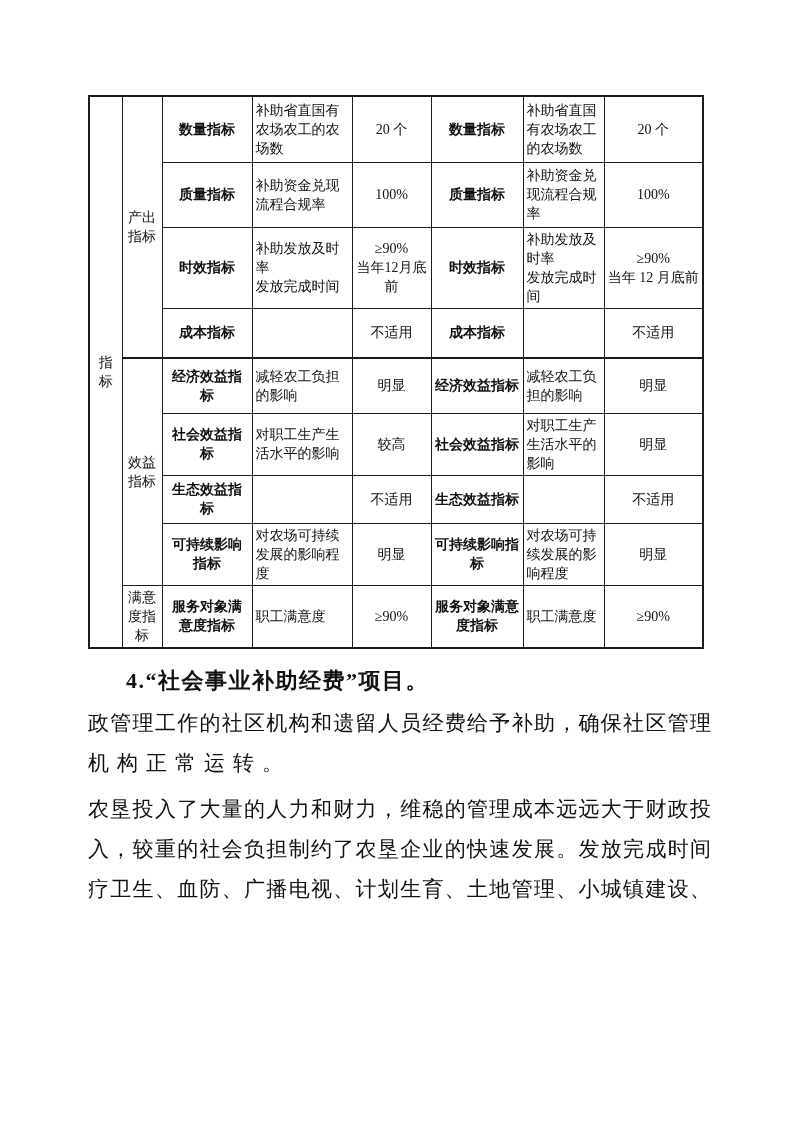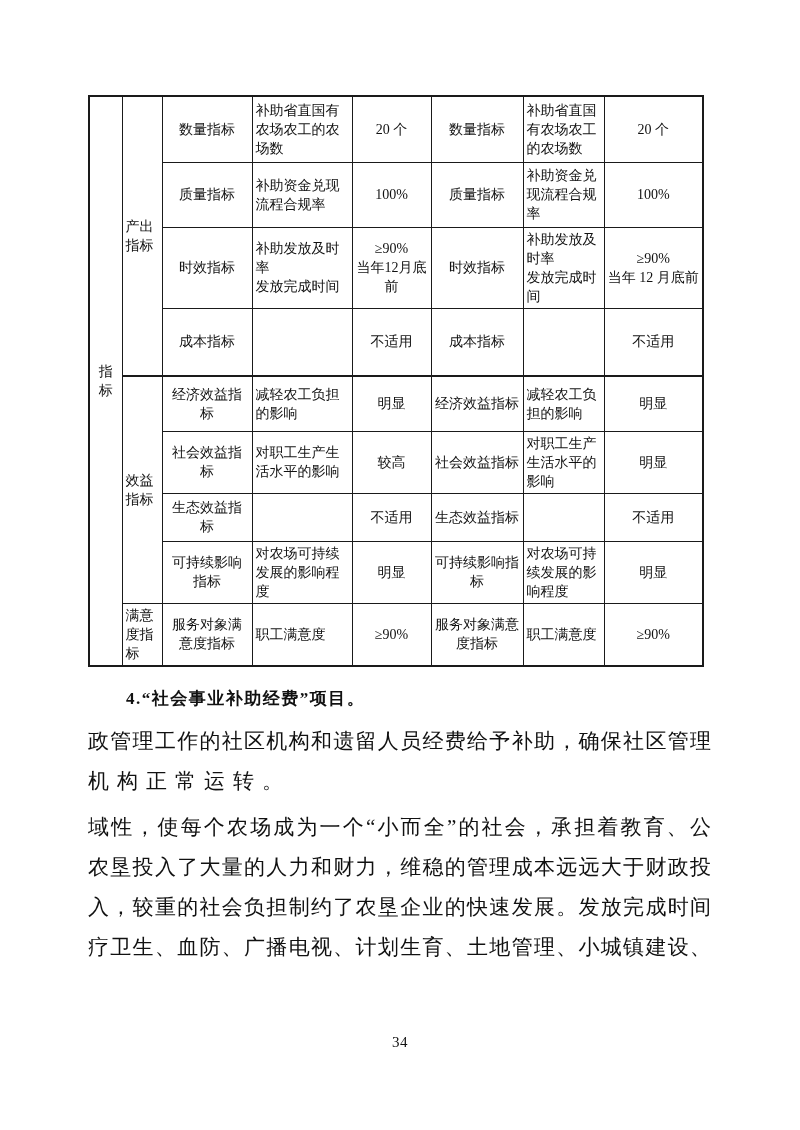--- a/index.html
+++ b/index.html
@@ -26,33 +26,33 @@
   table.indicator td{
     border:1px solid #1a1a1a;
     padding:2px 3px;
     vertical-align:middle;
     word-break:break-all;
     overflow:hidden;
   }
   table.indicator{border:2px solid #1a1a1a;}
   table.indicator tr:nth-child(5) td{border-top:2px solid #1a1a1a;}
   td.side{vertical-align:top;text-align:center;padding-top:6px;}
-  td.group{}
-  td.name{text-align:center;}
+  td.group{text-align:center;}
+  td.name{text-align:center;font-weight:bold;}
   td.desc{text-align:left;white-space:pre-line;}
   td.val{text-align:center;white-space:pre-line;}
   tr.r1{height:66px}tr.r2{height:65px}tr.r3{height:70px}
-  tr.r4{height:68px}tr.r5{height:55px}tr.r6{height:60px}
+  tr.r4{height:50px}tr.r5{height:55px}tr.r6{height:60px}
   tr.r7{height:48px}tr.r8{height:62px}tr.r9{height:58px}
 
   
   .doc-heading{
     margin-top:12px;
     line-height:40px;
-    font-size:17px;
+    font-size:22px;
     font-weight:bold;
     letter-spacing:1.5px;
     text-indent:38px;
   }
   .para{margin-top:2px;}
   .para + .para{margin-top:6px;}
   .line{
     line-height:40px;
     font-size:21px;
     letter-spacing:1px;
@@ -172,23 +172,21 @@
     </table>
 
     <div class="doc-heading">4.“社会事业补助经费”项目。</div>
 
     <div>
         <div class="para">
           <div class="line">政管理工作的社区机构和遗留人员经费给予补助，确保社区管理</div>
           <div class="line flush-left">机构正常运转。</div>
         </div>
         <div class="para">
-          <div class="line">域性，使每个农场成为一个“小而全”的社会，承担着教育、公</div>
           <div class="line">农垦投入了大量的人力和财力，维稳的管理成本远远大于财政投</div>
           <div class="line">入，较重的社会负担制约了农垦企业的快速发展。发放完成时间</div>
           <div class="line">疗卫生、血防、广播电视、计划生育、土地管理、小城镇建设、</div>
         </div>
       </div>
 
   </div>
 
-  <div class="page-number">34</div>
 </div>
 
 </body></html>

